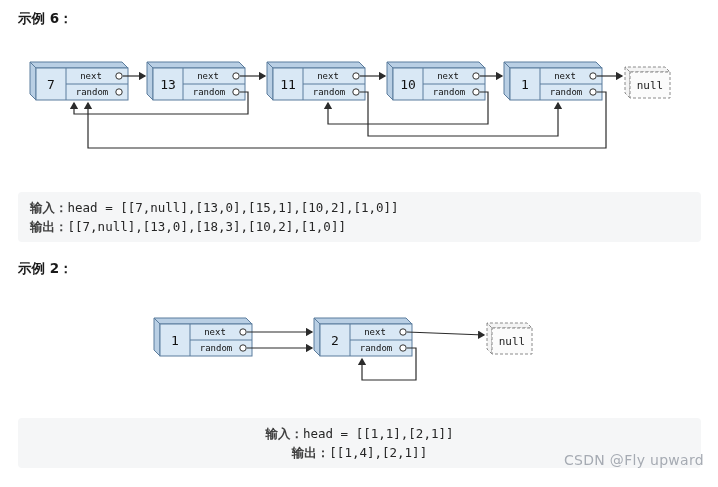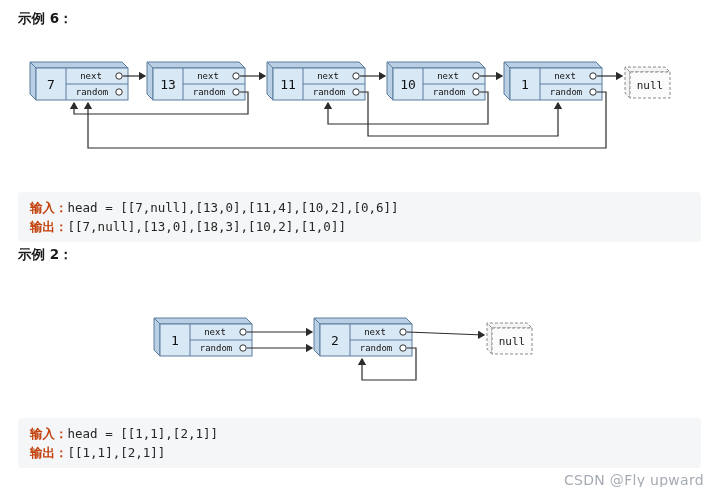--- a/index.html
+++ b/index.html
@@ -6,40 +6,40 @@
   body {
     width:718px; height:487px; position:relative; overflow:hidden;
     background:#ffffff;
     font-family:"DejaVu Sans","Liberation Sans",sans-serif;
   }
   .heading {
     position:absolute; left:18px;
     font-size:13.5px; font-weight:bold; color:#1a1a1a;
   }
   #heading1 { top:10px; }
-  #heading2 { top:246px; }
+  #heading2 { top:260px; }
   .diagram { position:absolute; }
   #diagram1 { left:28px; top:54px; }
   #diagram2 { left:150px; top:310px; }
   .codeblock {
     position:absolute; left:18px; width:683px; box-sizing:border-box;
     background:#f5f6f7; border-radius:4px; padding:6px 12px;
     font-family:"DejaVu Sans Mono","Liberation Mono",monospace;
     font-size:12.5px; line-height:19px; color:#262626;
     white-space:pre;
   }
   #codeblock1 { top:192px; }
-  #codeblock2 { top:418px; }
+  #codeblock2 { top:418px;text-align:center; }
   .codeblock b {
     font-family:"DejaVu Sans","Liberation Sans",sans-serif;
-    font-weight:bold; color:#c2410c;
+    font-weight:bold; color:#404040;
   }
   .watermark {
     position:absolute; right:14px; top:452px;
-    font-size:14px; color:#a6abb3; letter-spacing:0.3px;margin-top:20px;
+    font-size:14px; color:#a6abb3; letter-spacing:0.3px;
   }
   
   .face   { fill:#b9cfe4; stroke:#5b7c9d; stroke-width:1; }
   .front  { fill:#d9e8f5; stroke:#5b7c9d; stroke-width:1; }
   .cl     { stroke:#5b7c9d; stroke-width:1; }
   .dot    { fill:#ffffff; stroke:#333333; stroke-width:1; }
   .node-val {
     font-family:"DejaVu Sans Mono","Liberation Mono",monospace;
     font-size:13px; fill:#111; text-anchor:middle;
   }
@@ -144,21 +144,21 @@
   <path class="arrow" d="M332 22 H 357" marker-end="url(#ah1)"></path>
   <path class="arrow" d="M452 22 H 474" marker-end="url(#ah1)"></path>
   <path class="arrow" d="M569 22 H 594" marker-end="url(#ah1)"></path>
 
   <path class="arrow" d="M212 38 L220 38 L220 60 L46 60 L46 49" marker-end="url(#ah1)"></path>
   <path class="arrow" d="M452 38 L460 38 L460 70 L300 70 L300 49" marker-end="url(#ah1)"></path>
   <path class="arrow" d="M332 38 L340 38 L340 82 L530 82 L530 49" marker-end="url(#ah1)"></path>
   <path class="arrow" d="M569 38 L578 38 L578 94 L60 94 L60 49" marker-end="url(#ah1)"></path>
 </svg>
 
-<div class="codeblock" id="codeblock1"><div><b>输入：</b><span>head = [[7,null],[13,0],[11,4],[10,2],[0,6]]</span></div><div><b>输出：</b><span>[[7,null],[13,0],[18,3],[10,2],[1,0]]</span></div></div>
+<div class="codeblock" id="codeblock1"><div><b>输入：</b><span>head = [[7,null],[13,0],[15,1],[10,2],[1,0]]</span></div><div><b>输出：</b><span>[[7,null],[13,0],[18,3],[10,2],[1,0]]</span></div></div>
 
 <div class="heading" id="heading2">示例 2：</div>
 
 <svg class="diagram" id="diagram2" width="440" height="88" viewBox="0 0 440 88">
   <defs>
     <marker id="ah2" markerWidth="7" markerHeight="7" refX="5" refY="3.5" orient="auto">
       <path d="M0,0 L6,3.5 L0,7 Z" fill="#2b2b2b"></path>
     </marker>
   </defs>
 
@@ -194,15 +194,15 @@
     <rect class="null-front" x="342" y="18" width="40" height="26"></rect>
     <text class="null-lbl" x="362" y="35">null</text>
   </g>
 
   <path class="arrow" d="M97 22 H 162" marker-end="url(#ah2)"></path>
   <path class="arrow" d="M97 38 H 162" marker-end="url(#ah2)"></path>
   <path class="arrow" d="M257 22 L 334 25" marker-end="url(#ah2)"></path>
   <path class="arrow" d="M257 38 L266 38 L266 70 L212 70 L212 49" marker-end="url(#ah2)"></path>
 </svg>
 
-<div class="codeblock" id="codeblock2"><div><b>输入：</b><span>head = [[1,1],[2,1]]</span></div><div><b>输出：</b><span>[[1,1],[2,1]]</span></div></div>
+<div class="codeblock" id="codeblock2"><div><b>输入：</b><span>head = [[1,1],[2,1]]</span></div><div><b>输出：</b><span>[[1,4],[2,1]]</span></div></div>
 
 <div class="watermark">CSDN @Fly upward</div>
 
 </body></html>

